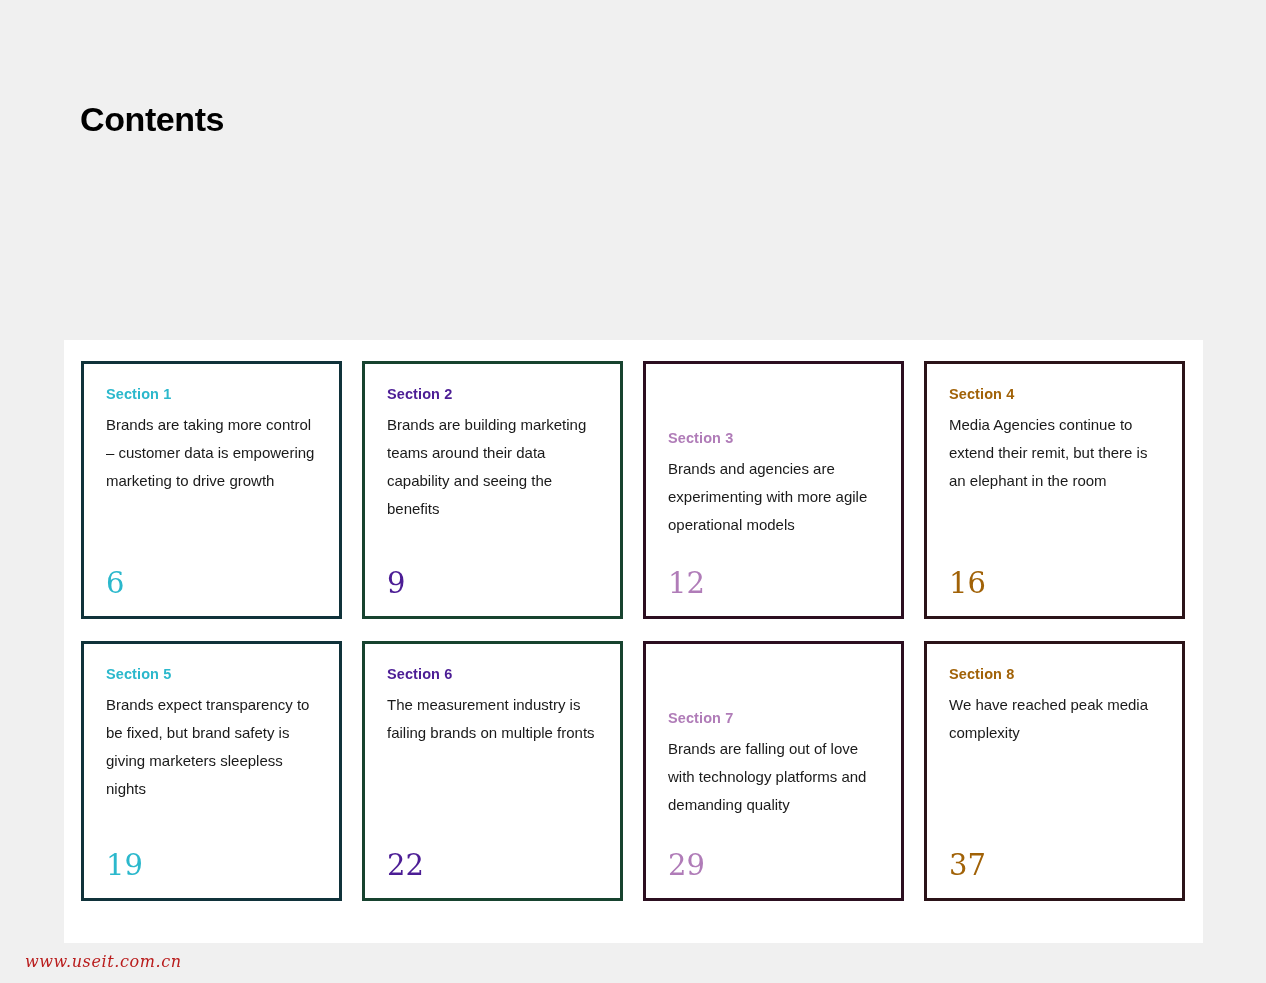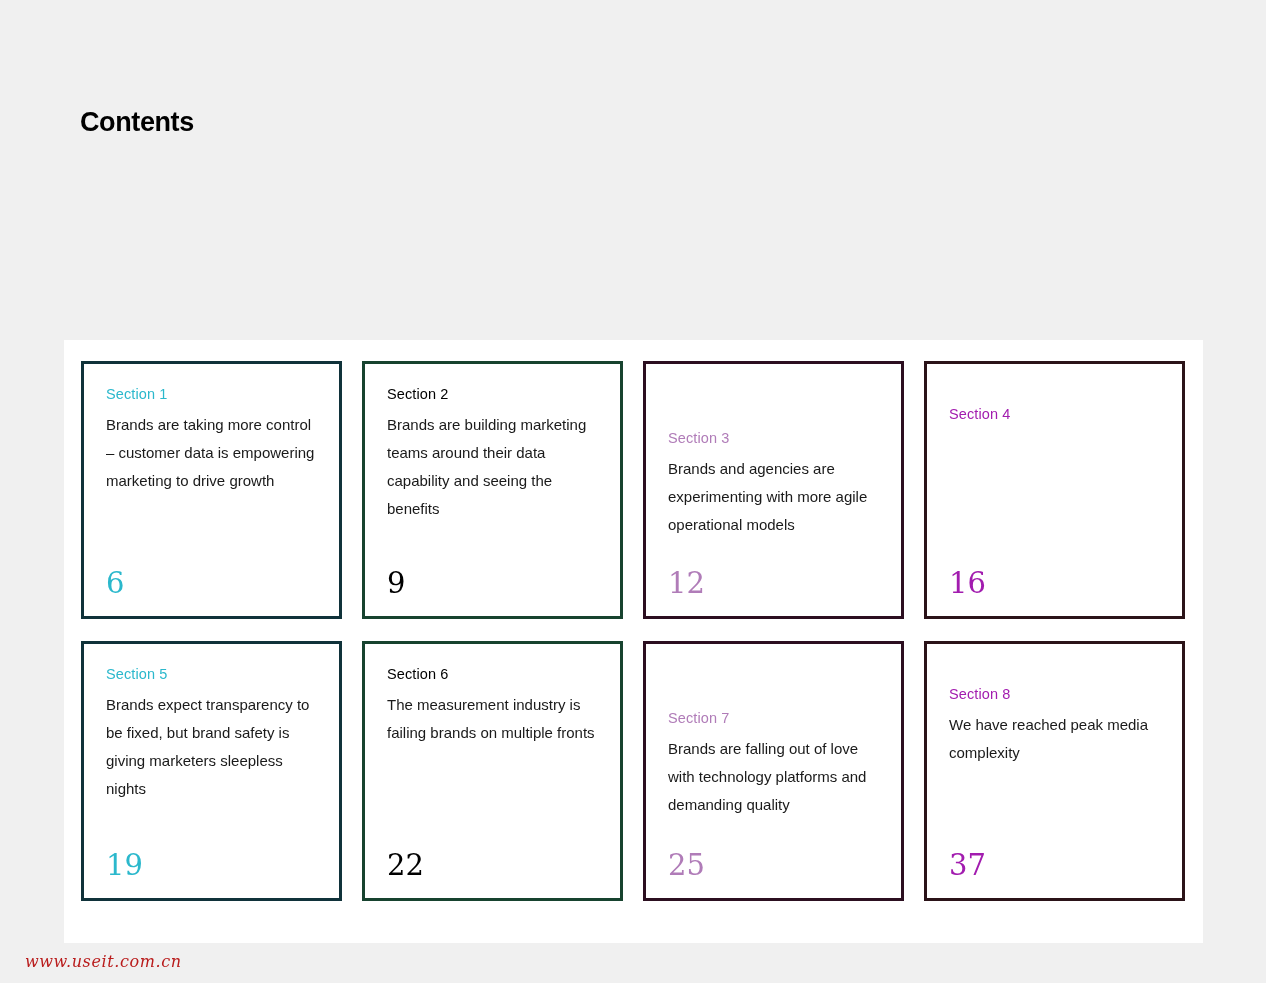--- a/index.html
+++ b/index.html
@@ -12,22 +12,22 @@
     background: #f0f0f0;
     font-family: "Liberation Sans", sans-serif;
     overflow: hidden;
     position: relative;
   }
 
   
   #slide-title {
     position: absolute;
     left: 80px;
-    top: 107px;
-    font-size: 27px;
+    top: 100px;
+    font-size: 34px;
     font-weight: bold;
     letter-spacing: -0.4px;
     color: #000000;
     font-family: "Liberation Sans", sans-serif;
     text-align: center;
   }
 
   
   #content-panel {
     position: absolute;
@@ -58,21 +58,21 @@
     padding: 22px 22px 0 22px;
     position: relative;
     overflow: hidden;
   }
   .section-card.row-2 {
     height: 260px;
   }
 
   .card-label {
     font-size: 14.5px;
-    font-weight: normal;
+    font-weight: bold;
     line-height: 1.2;
     margin: 0 0 8px 0;
     letter-spacing: 0.1px;
   }
 
   .card-title {
     font-size: 15px;
     line-height: 28px;
     color: #1a1a1a;
     margin: 0;
@@ -89,29 +89,29 @@
     font-family: "DejaVu Serif", serif;
   }
 
   
   .theme-teal   { border-color: #10323a; }
   .theme-teal   .card-label,
   .theme-teal   .card-page { color: #2bb8cc; }
 
   .theme-green  { border-color: #17432f; }
   .theme-green  .card-label,
-  .theme-green  .card-page { color: #000000; }
+  .theme-green  .card-page { color: #4c1d95; }
 
   .theme-purple { border-color: #2c0f20; }
   .theme-purple .card-label,
   .theme-purple .card-page { color: #b07cb8; margin-top: 44px; }
 
   .theme-red    { border-color: #2b1318; }
   .theme-red    .card-label,
-  .theme-red    .card-page { color: #a21caf; margin-top: 20px; }
+  .theme-red    .card-page { color: #a16207; }
 
   
   #watermark {
     position: absolute;
     left: 12px;
     top: 952px;
     font-size: 16px;
     font-family: "DejaVu Serif", serif;
     font-style: italic;
     color: #b91c1c;
@@ -138,36 +138,37 @@
       <div class="card-title">Brands are building marketing teams around their data capability and seeing the benefits</div>
       <div class="card-page">9</div>
     </div>
     <div class="section-card theme-purple">
       <div class="card-label">Section 3</div>
       <div class="card-title">Brands and agencies are experimenting with more agile operational models</div>
       <div class="card-page">12</div>
     </div>
     <div class="section-card theme-red">
       <div class="card-label">Section 4</div>
+      <div class="card-title">Media Agencies continue to extend their remit, but there is an elephant in the room</div>
       <div class="card-page">16</div>
     </div>
     <div class="section-card theme-teal row-2">
       <div class="card-label">Section 5</div>
       <div class="card-title">Brands expect transparency to be fixed, but brand safety is giving marketers sleepless nights</div>
       <div class="card-page">19</div>
     </div>
     <div class="section-card theme-green row-2">
       <div class="card-label">Section 6</div>
       <div class="card-title">The measurement industry is failing brands on multiple fronts</div>
       <div class="card-page">22</div>
     </div>
     <div class="section-card theme-purple row-2">
       <div class="card-label">Section 7</div>
       <div class="card-title">Brands are falling out of love with technology platforms and demanding quality</div>
-      <div class="card-page">25</div>
+      <div class="card-page">29</div>
     </div>
     <div class="section-card theme-red row-2">
       <div class="card-label">Section 8</div>
       <div class="card-title">We have reached peak media complexity</div>
       <div class="card-page">37</div>
     </div>
   </div>
 
 <div id="watermark">www.useit.com.cn</div>
 

